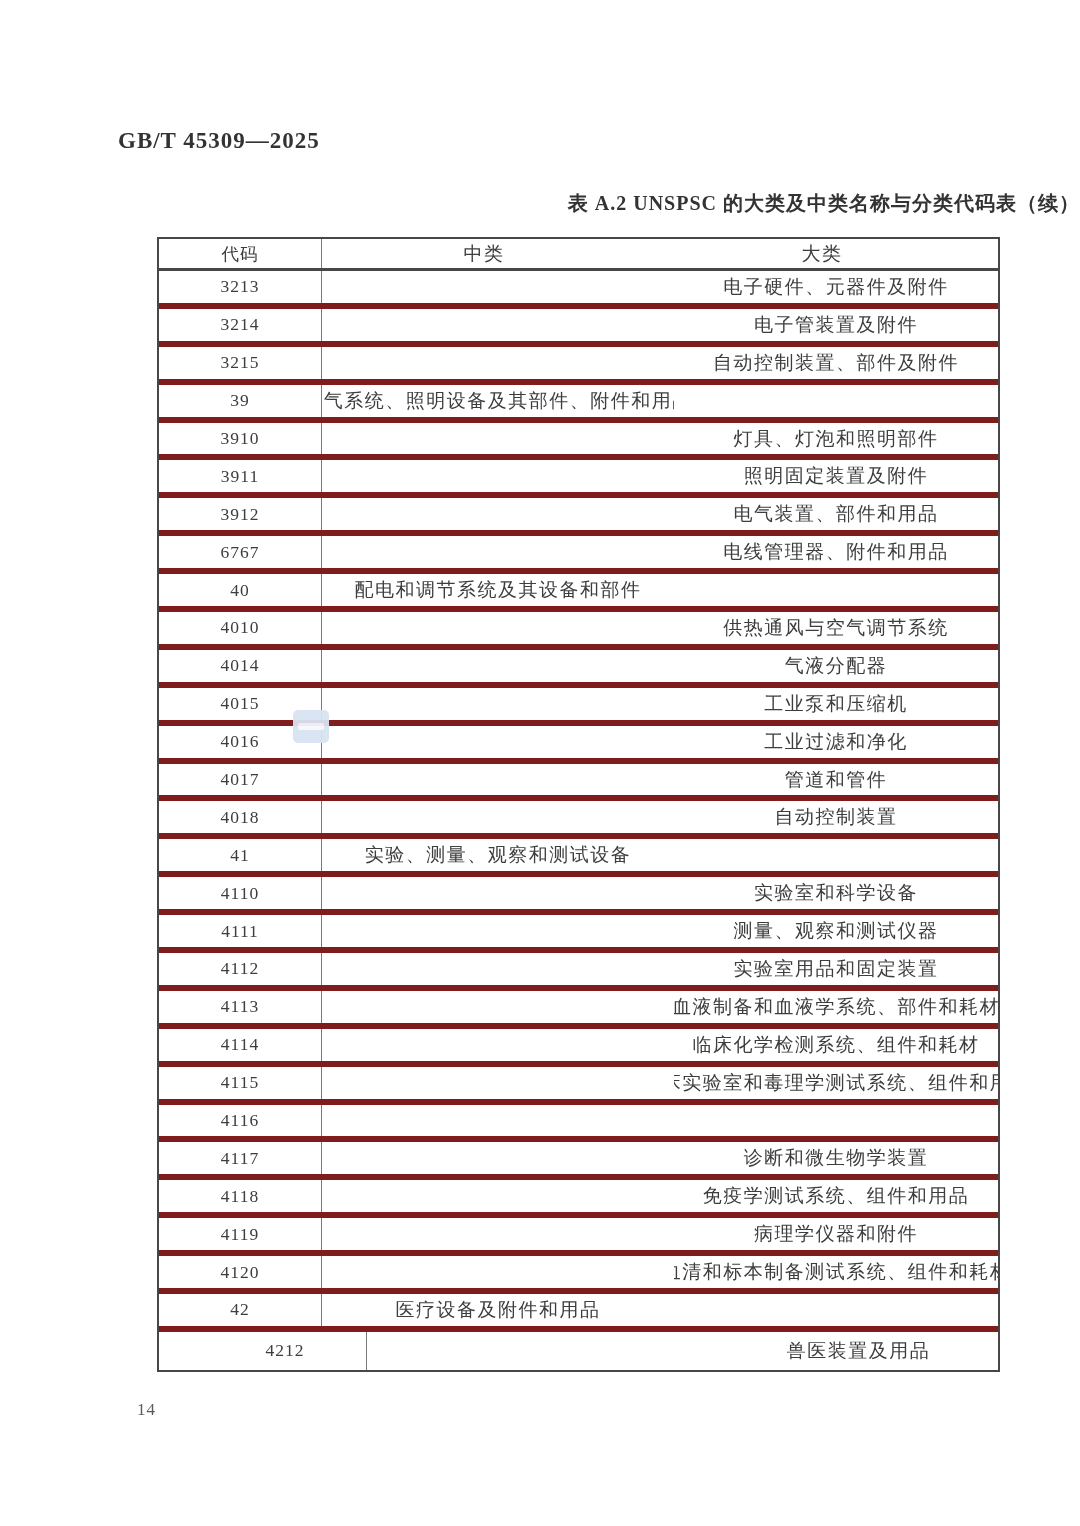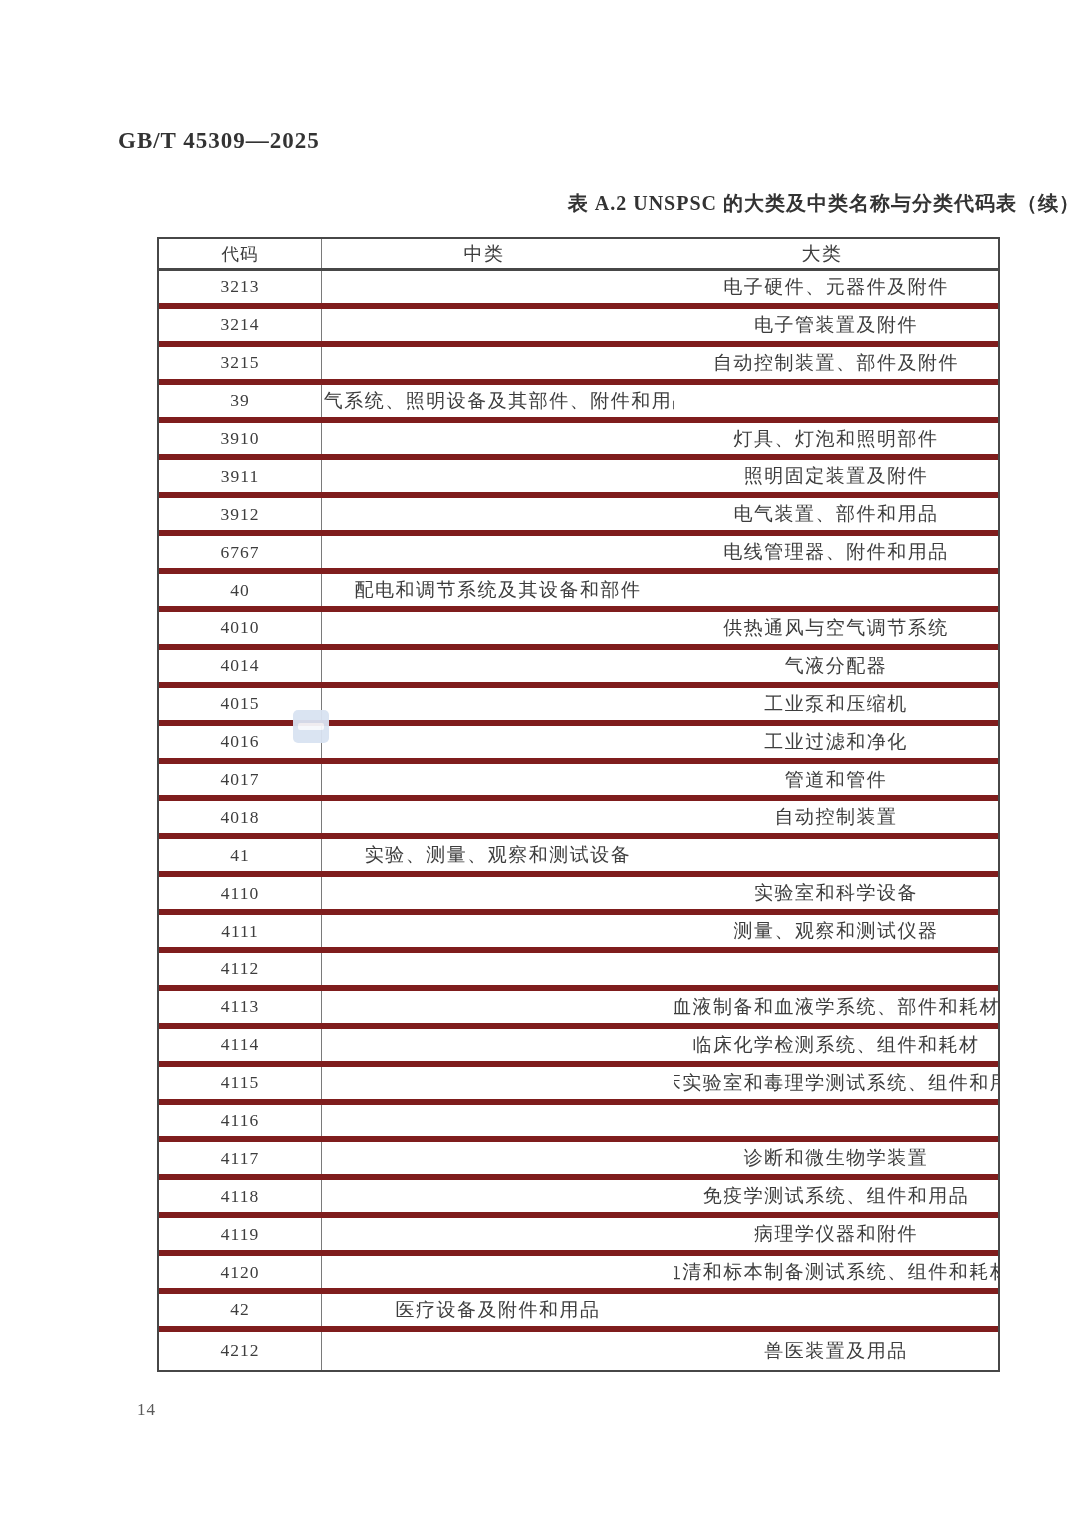--- a/index.html
+++ b/index.html
@@ -49,21 +49,21 @@
     font-size: 19px;
     color: #3d3d3d;
   }
   .trow {
     display: flex;
     height: 37.9px;
     border-bottom: 6px solid #7f1d1d;
     font-size: 19px;
     color: #3d3d3d;
   }
-  .trow:last-child { border-bottom: none; }
+  .trow:last-child { border-bottom: none; padding-left: 45px; }
   .cell {
     display: flex;
     align-items: center;
     justify-content: center;
     overflow: hidden;
     white-space: nowrap;
   }
   .cell.code {
     width: 163px;
     flex: none;
@@ -211,20 +211,21 @@
           <div class="cell middle">实验室和科学设备</div>
         </div>
         <div class="trow">
           <div class="cell code">4111</div>
           <div class="cell major"></div>
           <div class="cell middle">测量、观察和测试仪器</div>
         </div>
         <div class="trow">
           <div class="cell code">4112</div>
           <div class="cell major"></div>
+          <div class="cell middle">实验室用品和固定装置</div>
         </div>
         <div class="trow">
           <div class="cell code">4113</div>
           <div class="cell major"></div>
           <div class="cell middle">血液制备和血液学系统、部件和耗材</div>
         </div>
         <div class="trow">
           <div class="cell code">4114</div>
           <div class="cell major"></div>
           <div class="cell middle">临床化学检测系统、组件和耗材</div>

